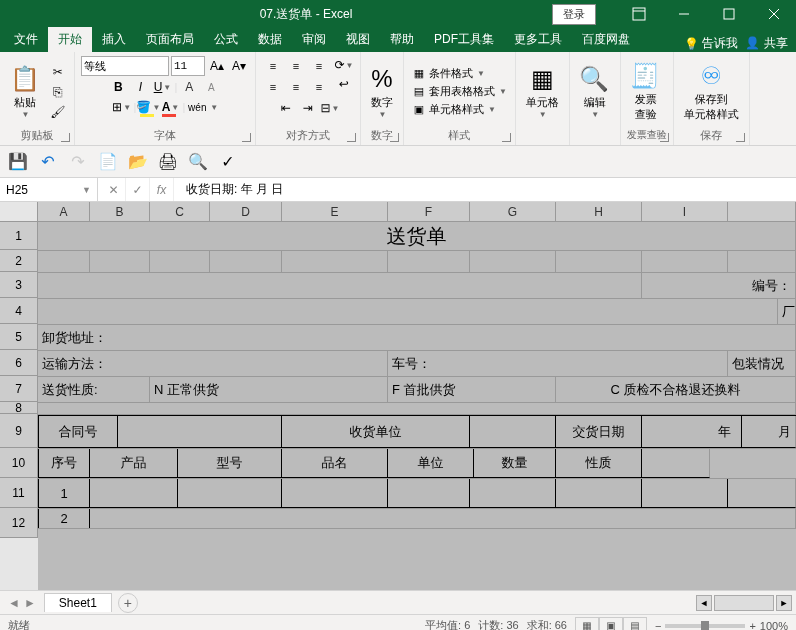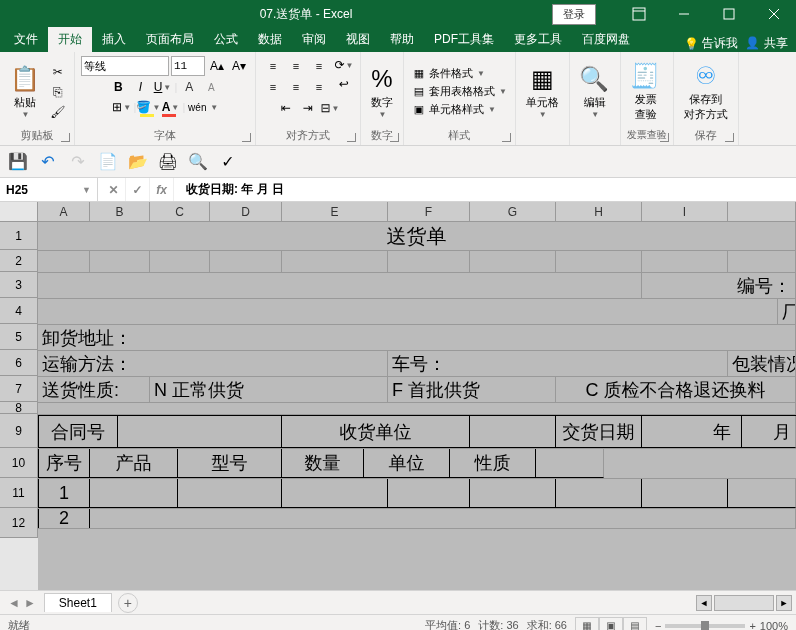--- a/index.html
+++ b/index.html
@@ -38,39 +38,39 @@
     .align-btn { display: flex; align-items: center; justify-content: center; cursor: pointer; }
     .style-col { display: flex; flex-direction: column; gap: 1px; font-size: 11px; }
     .style-item { display: flex; align-items: center; gap: 3px; cursor: pointer; padding: 1px 2px; }
     .style-icon { width: 14px; height: 14px; display: flex; align-items: center; justify-content: center; }
     
     
     .qat { height: 32px; background: #f3f2f1; border-bottom: 1px solid #d4d4d4; display: flex; align-items: center; padding: 0 8px; gap: 10px; }
     .qat-btn { width: 20px; height: 20px; display: flex; align-items: center; justify-content: center; cursor: pointer; }
     
     
-    .formula-bar { height: 24px; background: #fff; border-bottom: 1px solid #d4d4d4; display: flex; align-items: center; font-size: 12px; font-weight: bold; }
+    .formula-bar { height: 24px; background: #fff; border-bottom: 1px solid #d4d4d4; display: flex; align-items: center; font-size: 12px; }
     .name-box { width: 98px; border-right: 1px solid #d4d4d4; padding: 0 6px; display: flex; align-items: center; justify-content: space-between; height: 100%; }
     .name-box-dd { color: #888; font-size: 9px; }
     .formula-btns { display: flex; gap: 0; padding: 0 4px; height: 100%; align-items: center; }
     .fbtn { width: 24px; height: 100%; display: flex; align-items: center; justify-content: center; cursor: pointer; color: #888; border-right: 1px solid #eee; }
     .fx { font-style: italic; }
     .formula-input { flex: 1; padding: 0 8px; }
     
     
     .grid-area { position: relative; height: 388px; background: #fff; overflow: hidden; }
     .col-headers { display: flex; height: 20px; background: #e6e6e6; border-bottom: 1px solid #999; }
     .corner { width: 38px; background: #e6e6e6; border-right: 1px solid #999; }
     .col-h { background: #ccc; border-right: 1px solid #999; text-align: center; font-size: 12px; display: flex; align-items: center; justify-content: center; color: #333; }
     .grid-body { display: flex; height: calc(100% - 20px); }
     .row-headers { width: 38px; background: #e6e6e6; }
     .row-h { border-bottom: 1px solid #999; border-right: 1px solid #999; background: #ccc; text-align: center; font-size: 12px; display: flex; align-items: center; justify-content: center; }
     .cells { flex: 1; position: relative; background: #bbb; }
     .cell-row { display: flex; border-bottom: 1px solid #999; }
-    .cell { border-right: 1px solid #999; font-size: 18px; padding: 2px 4px; display: flex; align-items: center; background: #bbb; overflow: hidden; white-space: nowrap; }
+    .cell { border-right: 1px solid #999; font-size: 13px; padding: 2px 4px; display: flex; align-items: center; background: #bbb; overflow: hidden; white-space: nowrap; }
     
     .title-row { height: 28px; font-size: 20px; justify-content: center; font-weight: normal; }
     .r2 { height: 22px; }
     .r-normal { height: 26px; }
     .r8 { height: 12px; }
     
     .watermark { position: absolute; left: 0; top: 56px; z-index: 10; pointer-events: none; }
     .wm-line1 { font-size: 28px; font-weight: bold; color: #2196F3; -webkit-text-stroke: 1px #fff; letter-spacing: 2px; }
     .wm-line2 { font-size: 12px; color: #0d47a1; letter-spacing: 1px; font-weight: bold; }
     .tbl-cell { border-right: 1px solid #000; border-bottom: 1px solid #000; }
@@ -293,21 +293,21 @@
       </div>
     </div>
     <div class="group-label" style="font-size:10px">发票查验</div>
   </div>
 
   <div class="ribbon-group">
     <div class="group-content">
       <div class="big-btn">
         <div class="icon" style="color:#2196F3">♾</div>
         <div style="white-space:pre">保存到
-对齐方式</div>
+单元格样式</div>
       </div>
     </div>
     <div class="group-label">保存</div>
   </div>
 </div>
 
 <div class="qat">
   <div class="qat-btn" style="color:#7b1fa2">💾</div>
   <div class="qat-btn" style="color:#1976d2">↶</div>
   <div class="qat-btn" style="color:#ccc">↷</div>
@@ -417,22 +417,23 @@
         <div class="cell tbl-cell" style="width:86px"></div>
         <div class="cell tbl-cell" style="width:86px;justify-content:center">交货日期</div>
         <div class="cell tbl-cell" style="width:100px;justify-content:flex-end;padding-right:10px">年</div>
         <div class="cell" style="width:54px;border-bottom:1px solid #000;justify-content:flex-end">月</div>
       </div>
 
       <div class="cell-row" style="height:30px">
         <div class="cell tbl-cell" style="width:52px;justify-content:center;border-left:1px solid #000">序号</div>
         <div class="cell tbl-cell" style="width:88px;justify-content:center">产品</div>
         <div class="cell tbl-cell" style="width:104px;justify-content:center">型号</div>
+        <div class="cell tbl-cell" style="width:106px;justify-content:center">品名</div>
+        <div class="cell tbl-cell" style="width:86px;justify-content:center">单位</div>
         <div class="cell tbl-cell" style="width:82px;justify-content:center">数量</div>
-        <div class="cell tbl-cell" style="width:86px;justify-content:center">单位</div>
         <div class="cell tbl-cell" style="width:86px;justify-content:center">性质</div>
         <div class="cell" style="width:68px;border-bottom:1px solid #000"></div>
       </div>
 
       <div class="cell-row" style="height:30px">
         <div class="cell tbl-cell" style="width:52px;justify-content:center;border-left:1px solid #000">1</div>
         <div class="cell tbl-cell" style="width:88px"></div>
         <div class="cell tbl-cell" style="width:104px"></div>
         <div class="cell tbl-cell" style="width:106px"></div>
         <div class="cell tbl-cell" style="width:82px"></div>

